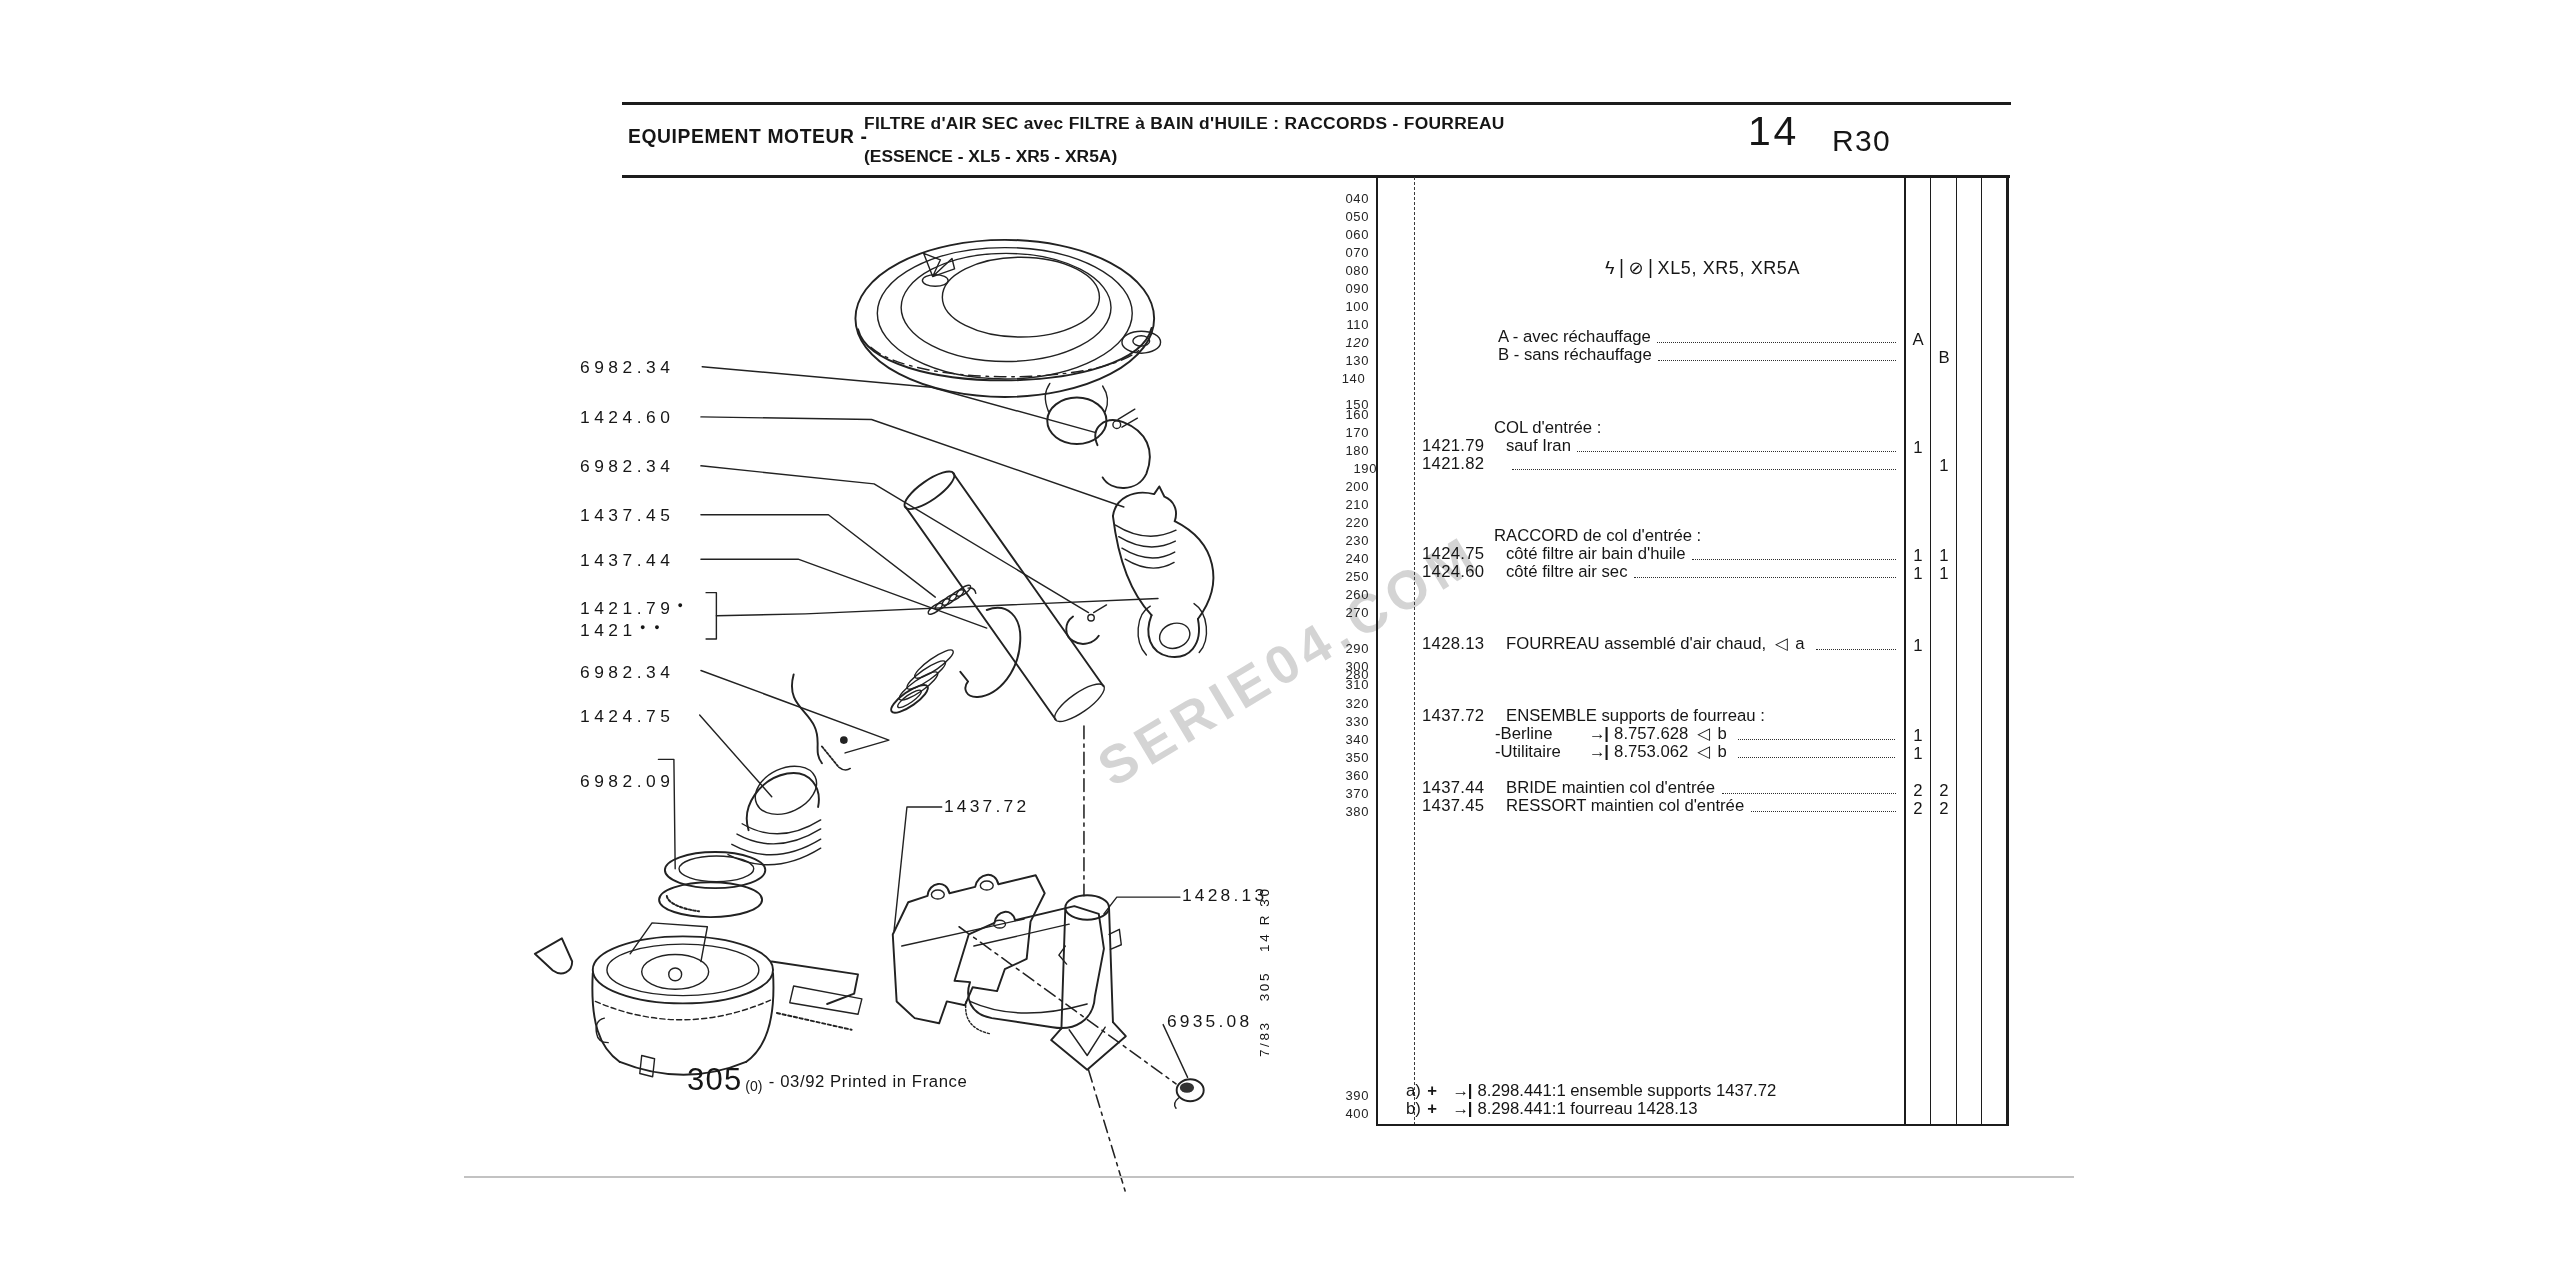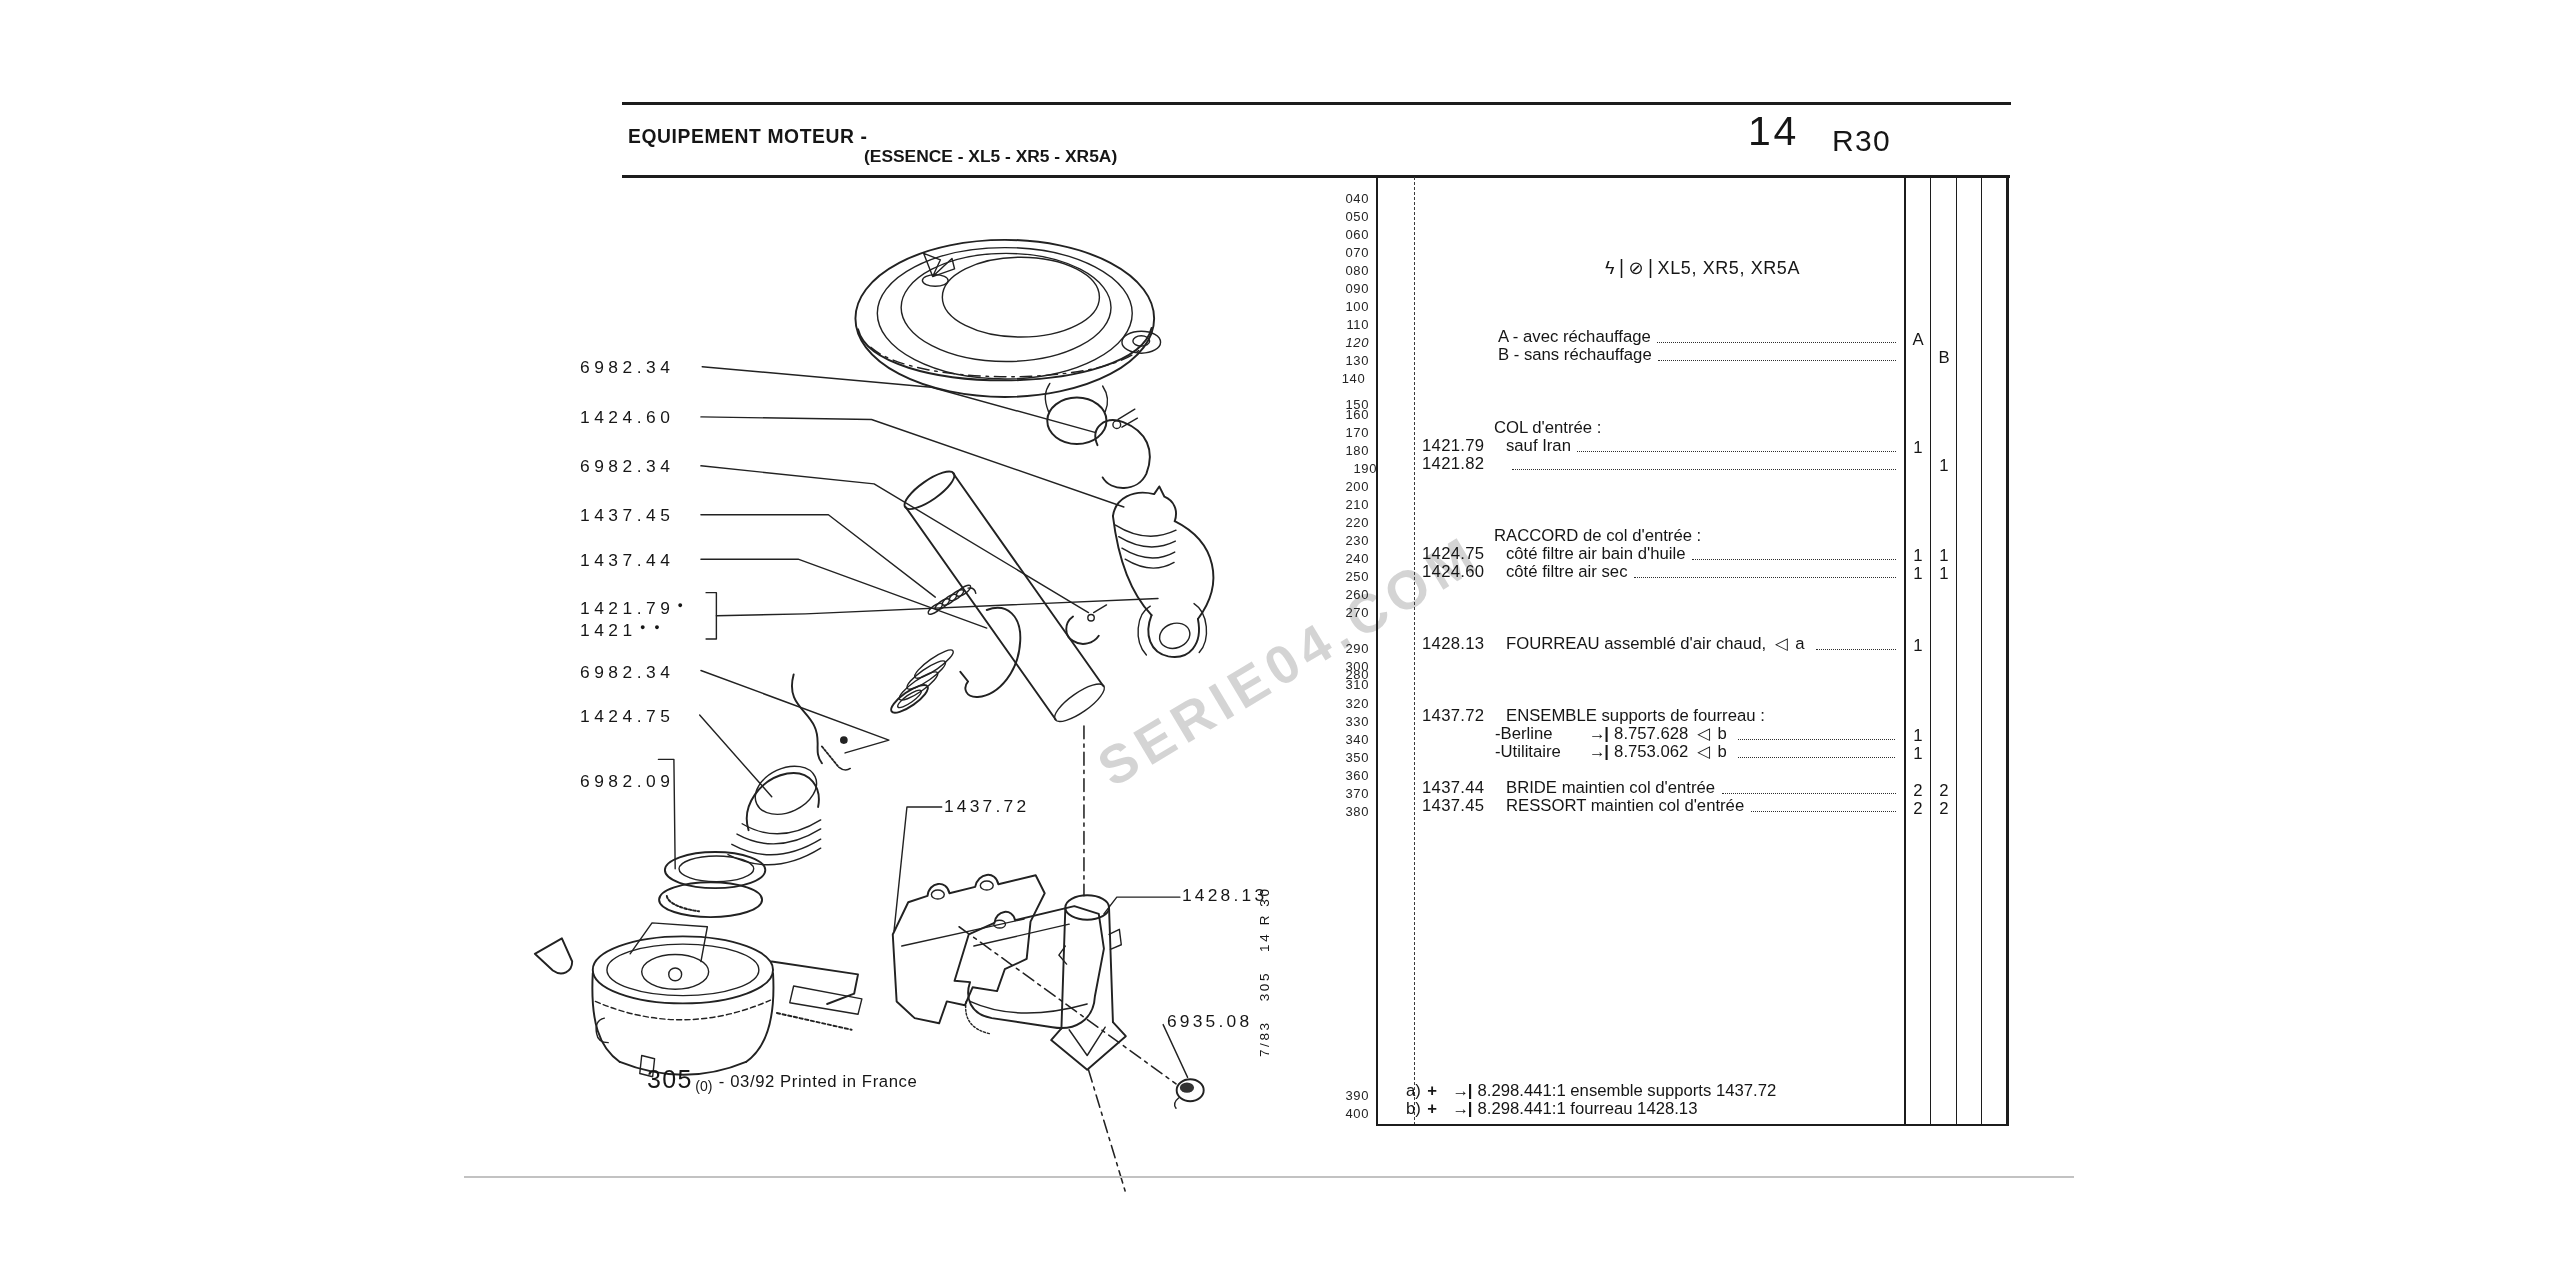--- a/index.html
+++ b/index.html
@@ -26,21 +26,21 @@
   .trow .gap{display:inline-block;width:9px;}
   .dots{flex:1;border-bottom:1.9px dotted #2e2e2e;margin:0 2.6px 4.5px 6.4px;}
   .qty{position:absolute;width:26px;text-align:center;font-size:16.7px;}
   .arr{font-weight:700;letter-spacing:-1.3px;margin:0 6.4px;}
   .note-sym{margin:0 3.9px 0 9px;letter-spacing:1.3px;}
   .plus{font-weight:700;margin:0 9px 0 6.4px;}
   .models-hdr{position:absolute;left:1605px;top:257px;font-size:18px;letter-spacing:0.6px;display:flex;align-items:center;}
   .models-hdr .bar{margin:0 3.9px;font-size:19.3px;}
   
   .footer{position:absolute;left:647px;top:1064px;display:flex;align-items:flex-end;}
-  .f-num{font-size:25px;letter-spacing:1.3px;line-height:31px;}
+  .f-num{font-size:31px;letter-spacing:1.3px;line-height:31px;margin-left:40px;}
   .f-idx{font-size:14px;margin:0 6.4px 1.3px 2.6px;}
   .f-txt{font-size:16.7px;margin-bottom:2.6px;letter-spacing:0.6px;}
   .side-text{position:absolute;left:1257px;top:902px;height:155px;font-size:13.5px;letter-spacing:2.6px;
              writing-mode:vertical-rl;transform:rotate(180deg);white-space:pre;}
   .watermark{position:absolute;left:1103px;top:741px;font-size:54px;font-weight:700;letter-spacing:6.4px;
              color:#8f8f8f;opacity:.38;transform:rotate(-31deg);transform-origin:left center;}
   .shadow-line{position:absolute;left:464px;top:1176px;width:1610px;height:1.9px;background:#c2c2c2;}
   svg{overflow:visible;}
   svg *{vector-effect:none;}
   .ink{stroke:#222;fill:none;stroke-width:3;stroke-linecap:round;stroke-linejoin:round;}
@@ -48,20 +48,21 @@
   .cl{stroke-dasharray:20 8 5 8;stroke-width:2.4;}
 </style>
 </head>
 <body>
 
 <div id="page">
 
   <div class="hline" style="left:622px;top:102px;width:1389px;height:3.2px;"></div>
   <div class="hline" style="left:622px;top:175px;width:1388px;height:2.6px;"></div>
   <div class="h-section">EQUIPEMENT MOTEUR -</div>
+  <div class="h-title1">FILTRE d'AIR SEC avec FILTRE à BAIN d'HUILE : RACCORDS - FOURREAU</div>
   <div class="h-title2">(ESSENCE - XL5 - XR5 - XR5A)</div>
   <div class="h-pagenum">14</div>
   <div class="h-pagecode">R30</div>
 
   <svg class="abs" style="left:528px;top:180px;" width="857" height="1030" viewBox="820 280 1330 1600">
 
     <g>
       <ellipse class="ink" cx="1560" cy="495" rx="232" ry="122"></ellipse>
       <ellipse class="ink thin" cx="1560" cy="487" rx="198" ry="102"></ellipse>
       <ellipse class="ink thin" cx="1562" cy="478" rx="163" ry="84"></ellipse>

